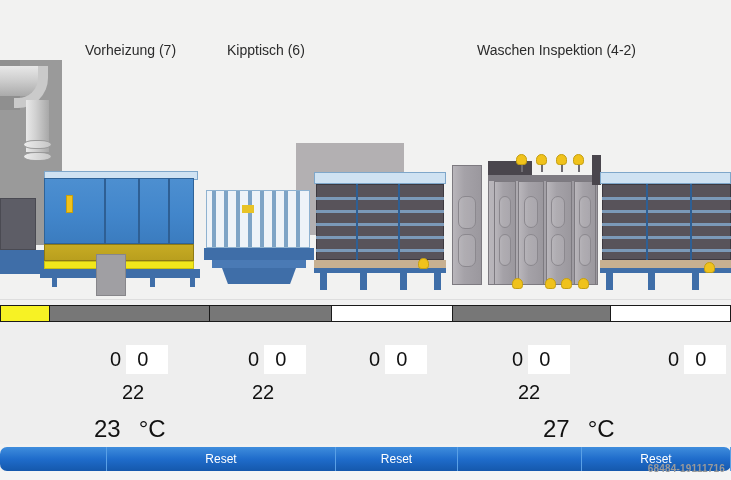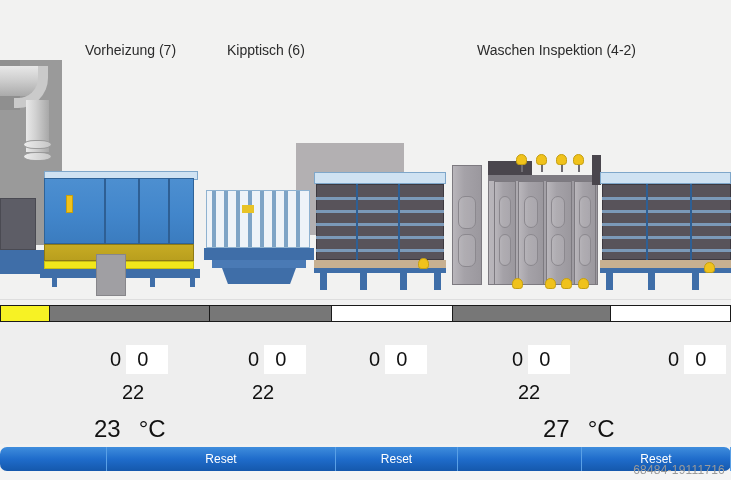--- a/index.html
+++ b/index.html
@@ -340,23 +340,24 @@
   .btnbar-cell:first-child { border-left: none; }
   .btnbar-shadow {
     position: absolute;
     left: 0; top: 471px;
     width: 731px; height: 9px;
     background: #f4f4f4;
   }
   .imgcode {
     position: absolute;
     right: 6px; top: 463px;
-    font-size: 12px;
+    font-size: 10px;
     color: #9a9a9a;
     letter-spacing: 0.2px;
+    font-weight: bold;
   }
 
   
   .scene-label {
     position: absolute;
     font-size: 14px;
     color: #2b2b2b;
     white-space: nowrap;
   }
 </style>

